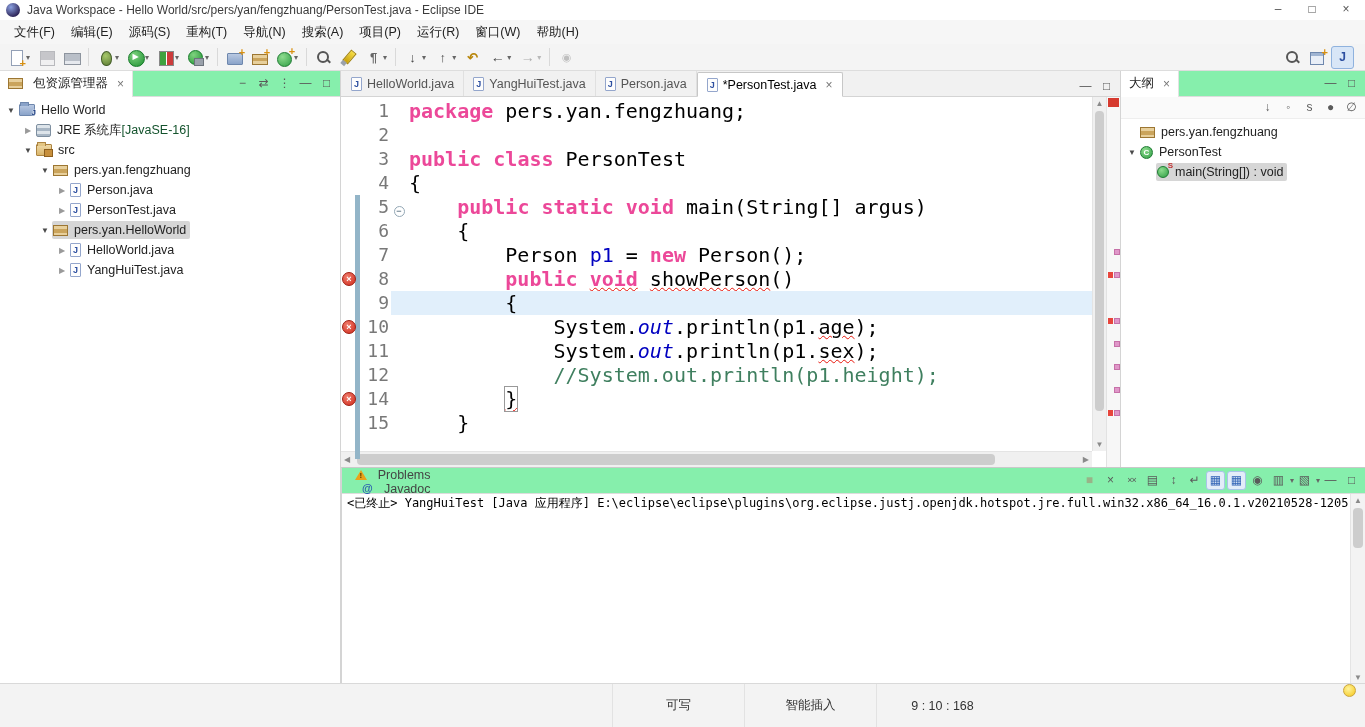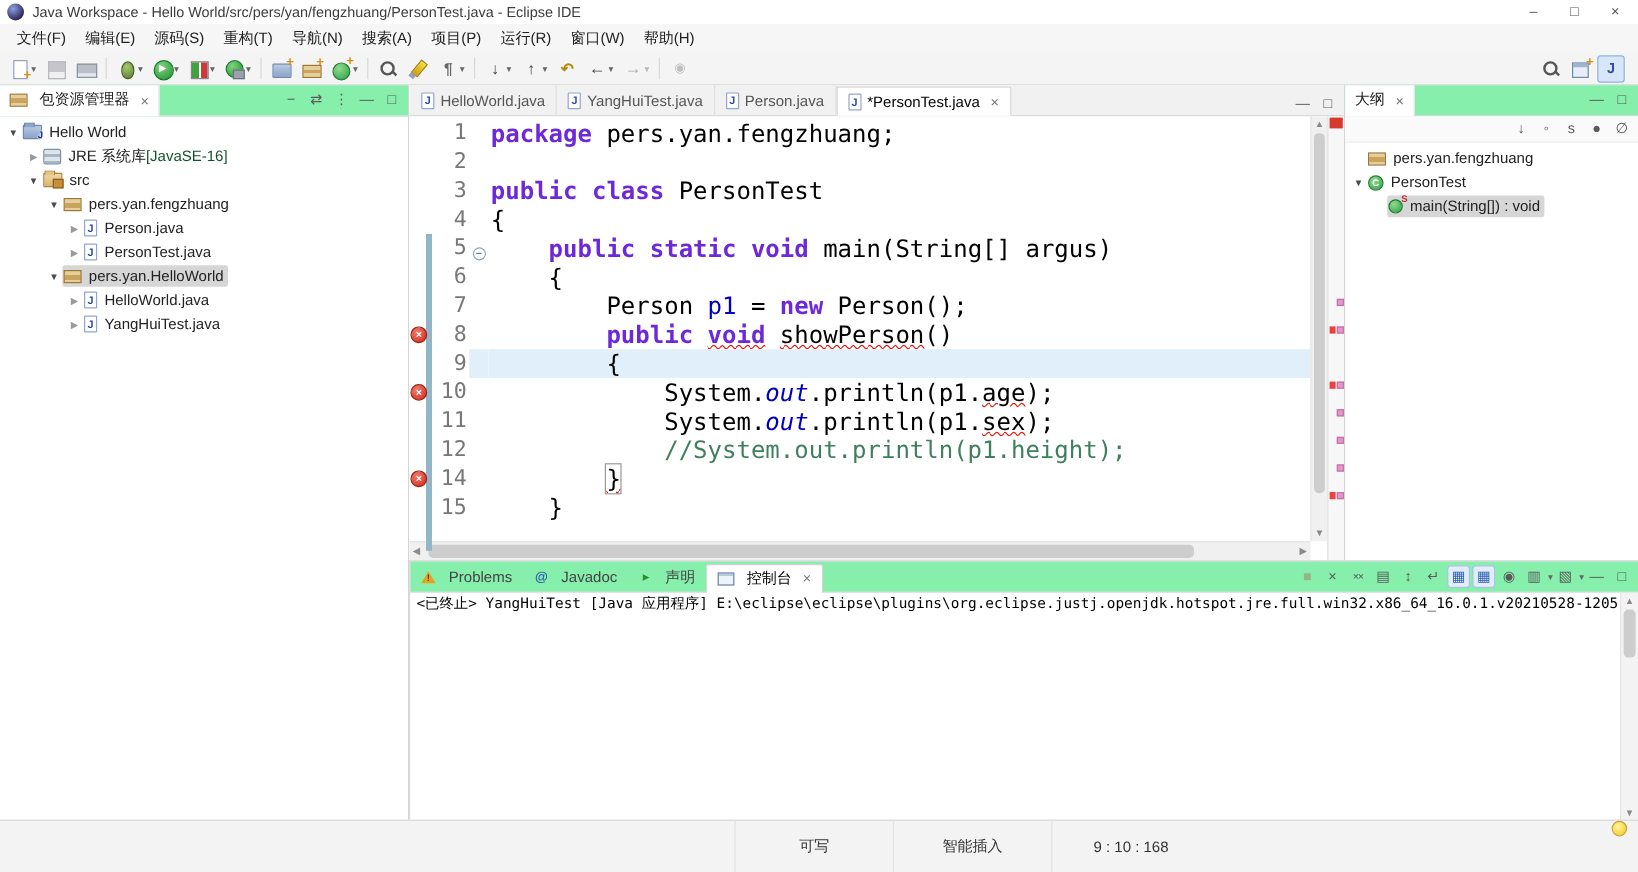--- a/index.html
+++ b/index.html
@@ -120,21 +120,21 @@
   .lines{position:absolute;left:0;top:0;right:28px;bottom:16px;overflow:hidden;padding-top:2px;font:20px/24px "DejaVu Sans Mono",monospace;}
   .range-bar{position:absolute;left:14px;top:98px;width:5px;height:264px;background:#93b5c8;z-index:1;}
   .cl{display:flex;height:24px;}
   .ann{width:18px;flex:none;position:relative;z-index:2;}
   .err-dot{display:block;width:14px;height:14px;margin:5px 0 0 1px;border-radius:50%;background:radial-gradient(circle at 35% 30%,#f07c6c,#cf2a1b);border:1px solid #a01d10;color:#fff;font:bold 9px "Liberation Sans",sans-serif;line-height:13px;text-align:center;}
   .num{width:32px;flex:none;text-align:right;color:#787878;font-size:18px;padding-right:2px;}
   .fold{width:16px;flex:none;text-align:center;position:relative;}
   .fold-minus{display:inline-block;width:11px;height:11px;margin-top:6px;border:1px solid #93a7b5;border-radius:50%;background:#fff;color:#6a7f8d;font:bold 9px "Liberation Sans",sans-serif;line-height:9px;}
   .src{flex:1;white-space:pre;padding-left:2px;color:#000;}
   .cl.cur .src,.cl.cur .fold{background:#e1effb;}
-  .k{color:#6d28d9;font-weight:bold;}
+  .k{color:#ec4899;font-weight:bold;}
   .f{color:#0000c0;}
   .sf{color:#0000c0;font-style:italic;}
   .c{color:#3f7f5f;}
   .e{text-decoration:underline;text-decoration-style:wavy;text-decoration-color:#e8160c;text-decoration-thickness:1px;}
   .box{outline:1px solid #999;}
 
   .vscroll{position:absolute;top:0;right:14px;width:14px;bottom:16px;background:#f0f0f0;border-left:1px solid #e4e4e4;}
   .hscroll{position:absolute;left:0;bottom:0;right:28px;height:16px;background:#f0f0f0;border-top:1px solid #e4e4e4;}
   .sarr{position:absolute;color:#8a8a8a;font-size:8px;text-align:center;}
   .vscroll .sarr.up{top:2px;left:0;right:0;}
@@ -146,21 +146,21 @@
   .ruler{position:absolute;top:0;right:0;width:14px;bottom:0;background:#f7f7f7;border-left:1px solid #e2e2e2;}
   .ov-status{position:absolute;top:1px;left:1px;width:11px;height:9px;background:#d63a2f;}
   .ov-err{position:absolute;left:1px;width:5px;height:6px;background:#e7453c;}
   .ov-occ{position:absolute;left:7px;width:6px;height:6px;background:#e097c9;border:1px solid #c671a8;}
 
   
   .outline-toolbar{height:22px;display:flex;align-items:center;justify-content:flex-end;border-bottom:1px solid #eee;padding-right:3px;background:#fafafa;}
   .outline .tree-row{height:20px;}
 
   
-  .ctabs{display:flex;align-items:flex-end;height:26px;}
+  .ctabs{display:flex;align-items:flex-end;height:26px;flex-direction:column;}
   .ctab{display:flex;align-items:center;gap:5px;height:25px;padding:0 9px;color:#444;white-space:nowrap;}
   .ctab.active{background:#fff;border:1px solid #d2d2d2;border-bottom:1px solid #fff;margin-bottom:-1px;border-radius:2px 2px 0 0;color:#000;}
   .console-body{position:absolute;top:26px;left:0;right:0;bottom:0;background:#fff;}
   .console-out{position:absolute;top:0;left:0;right:16px;height:19px;padding:2px 5px;font:12px/15px "DejaVu Sans Mono",monospace;white-space:pre;overflow:hidden;color:#000;}
   .console-v{position:absolute;top:0;right:0;width:15px;bottom:16px;background:#f3f3f3;border-left:1px solid #e4e4e4;}
   .console-v .vthumb{top:14px;height:40px;}
   .console-h{position:absolute;left:0;bottom:0;right:15px;height:16px;background:#f3f3f3;border-top:1px solid #e4e4e4;}
   .console-h .hthumb{width:90%;}
 
   

